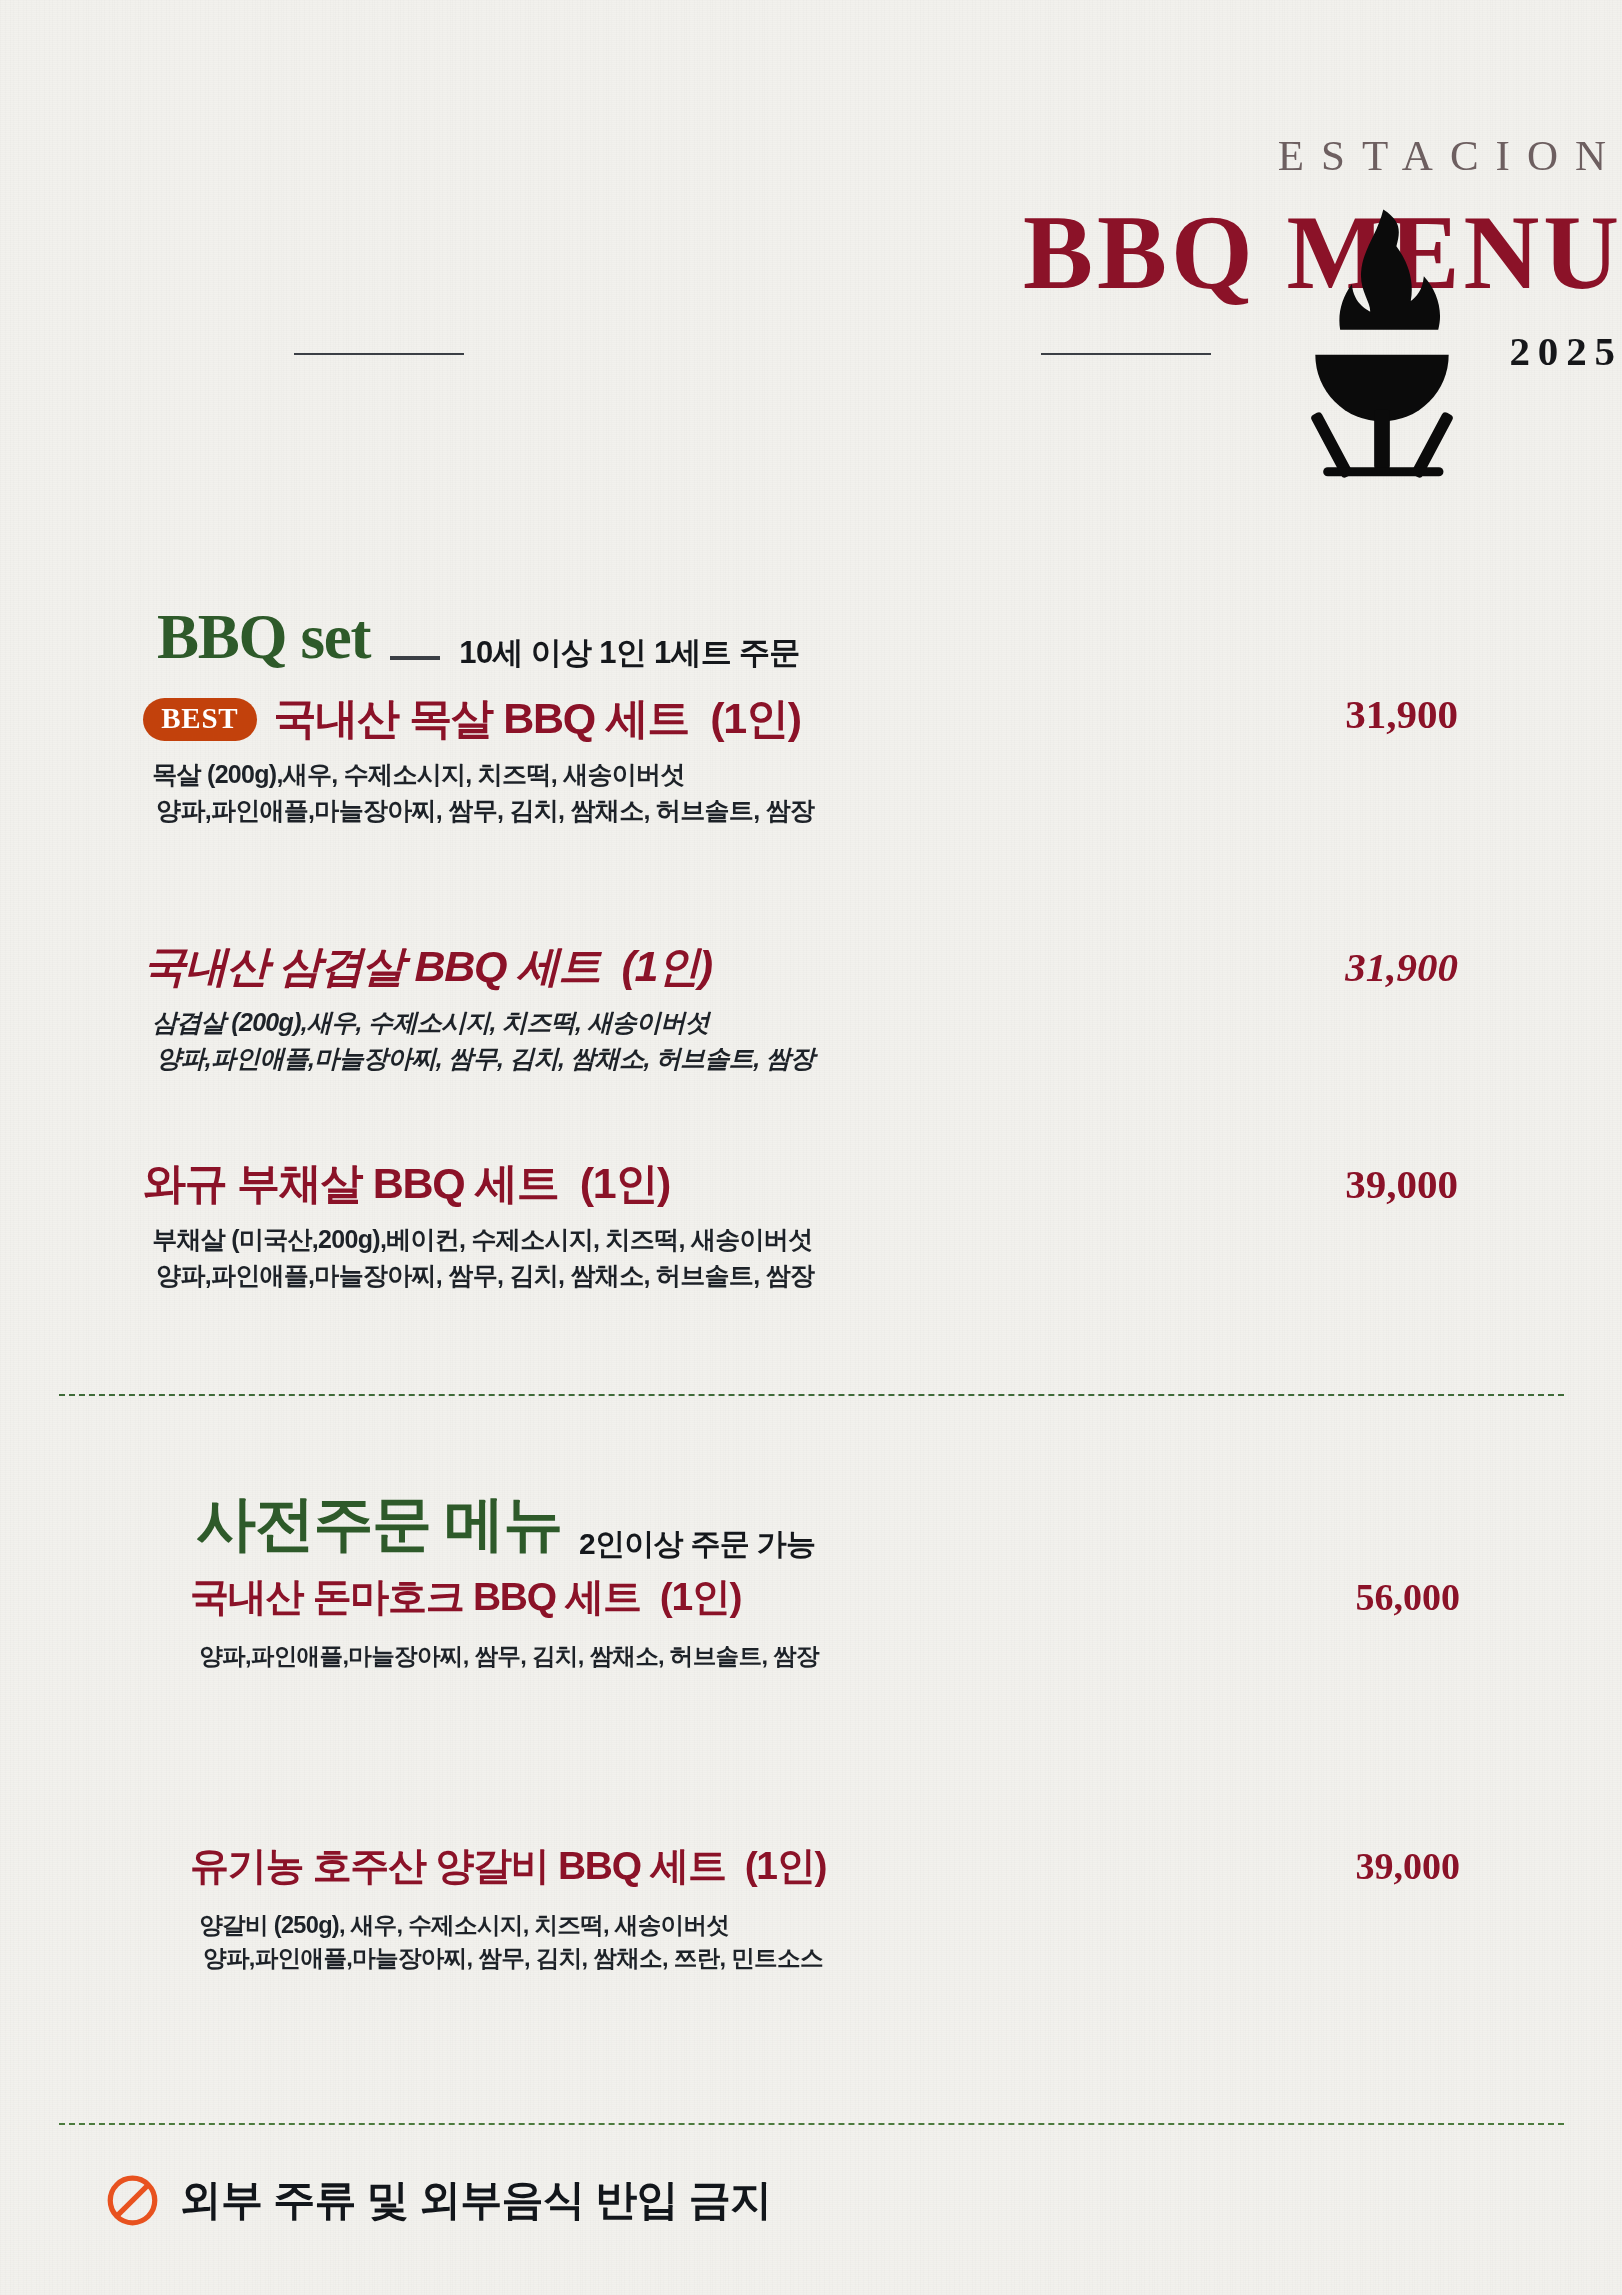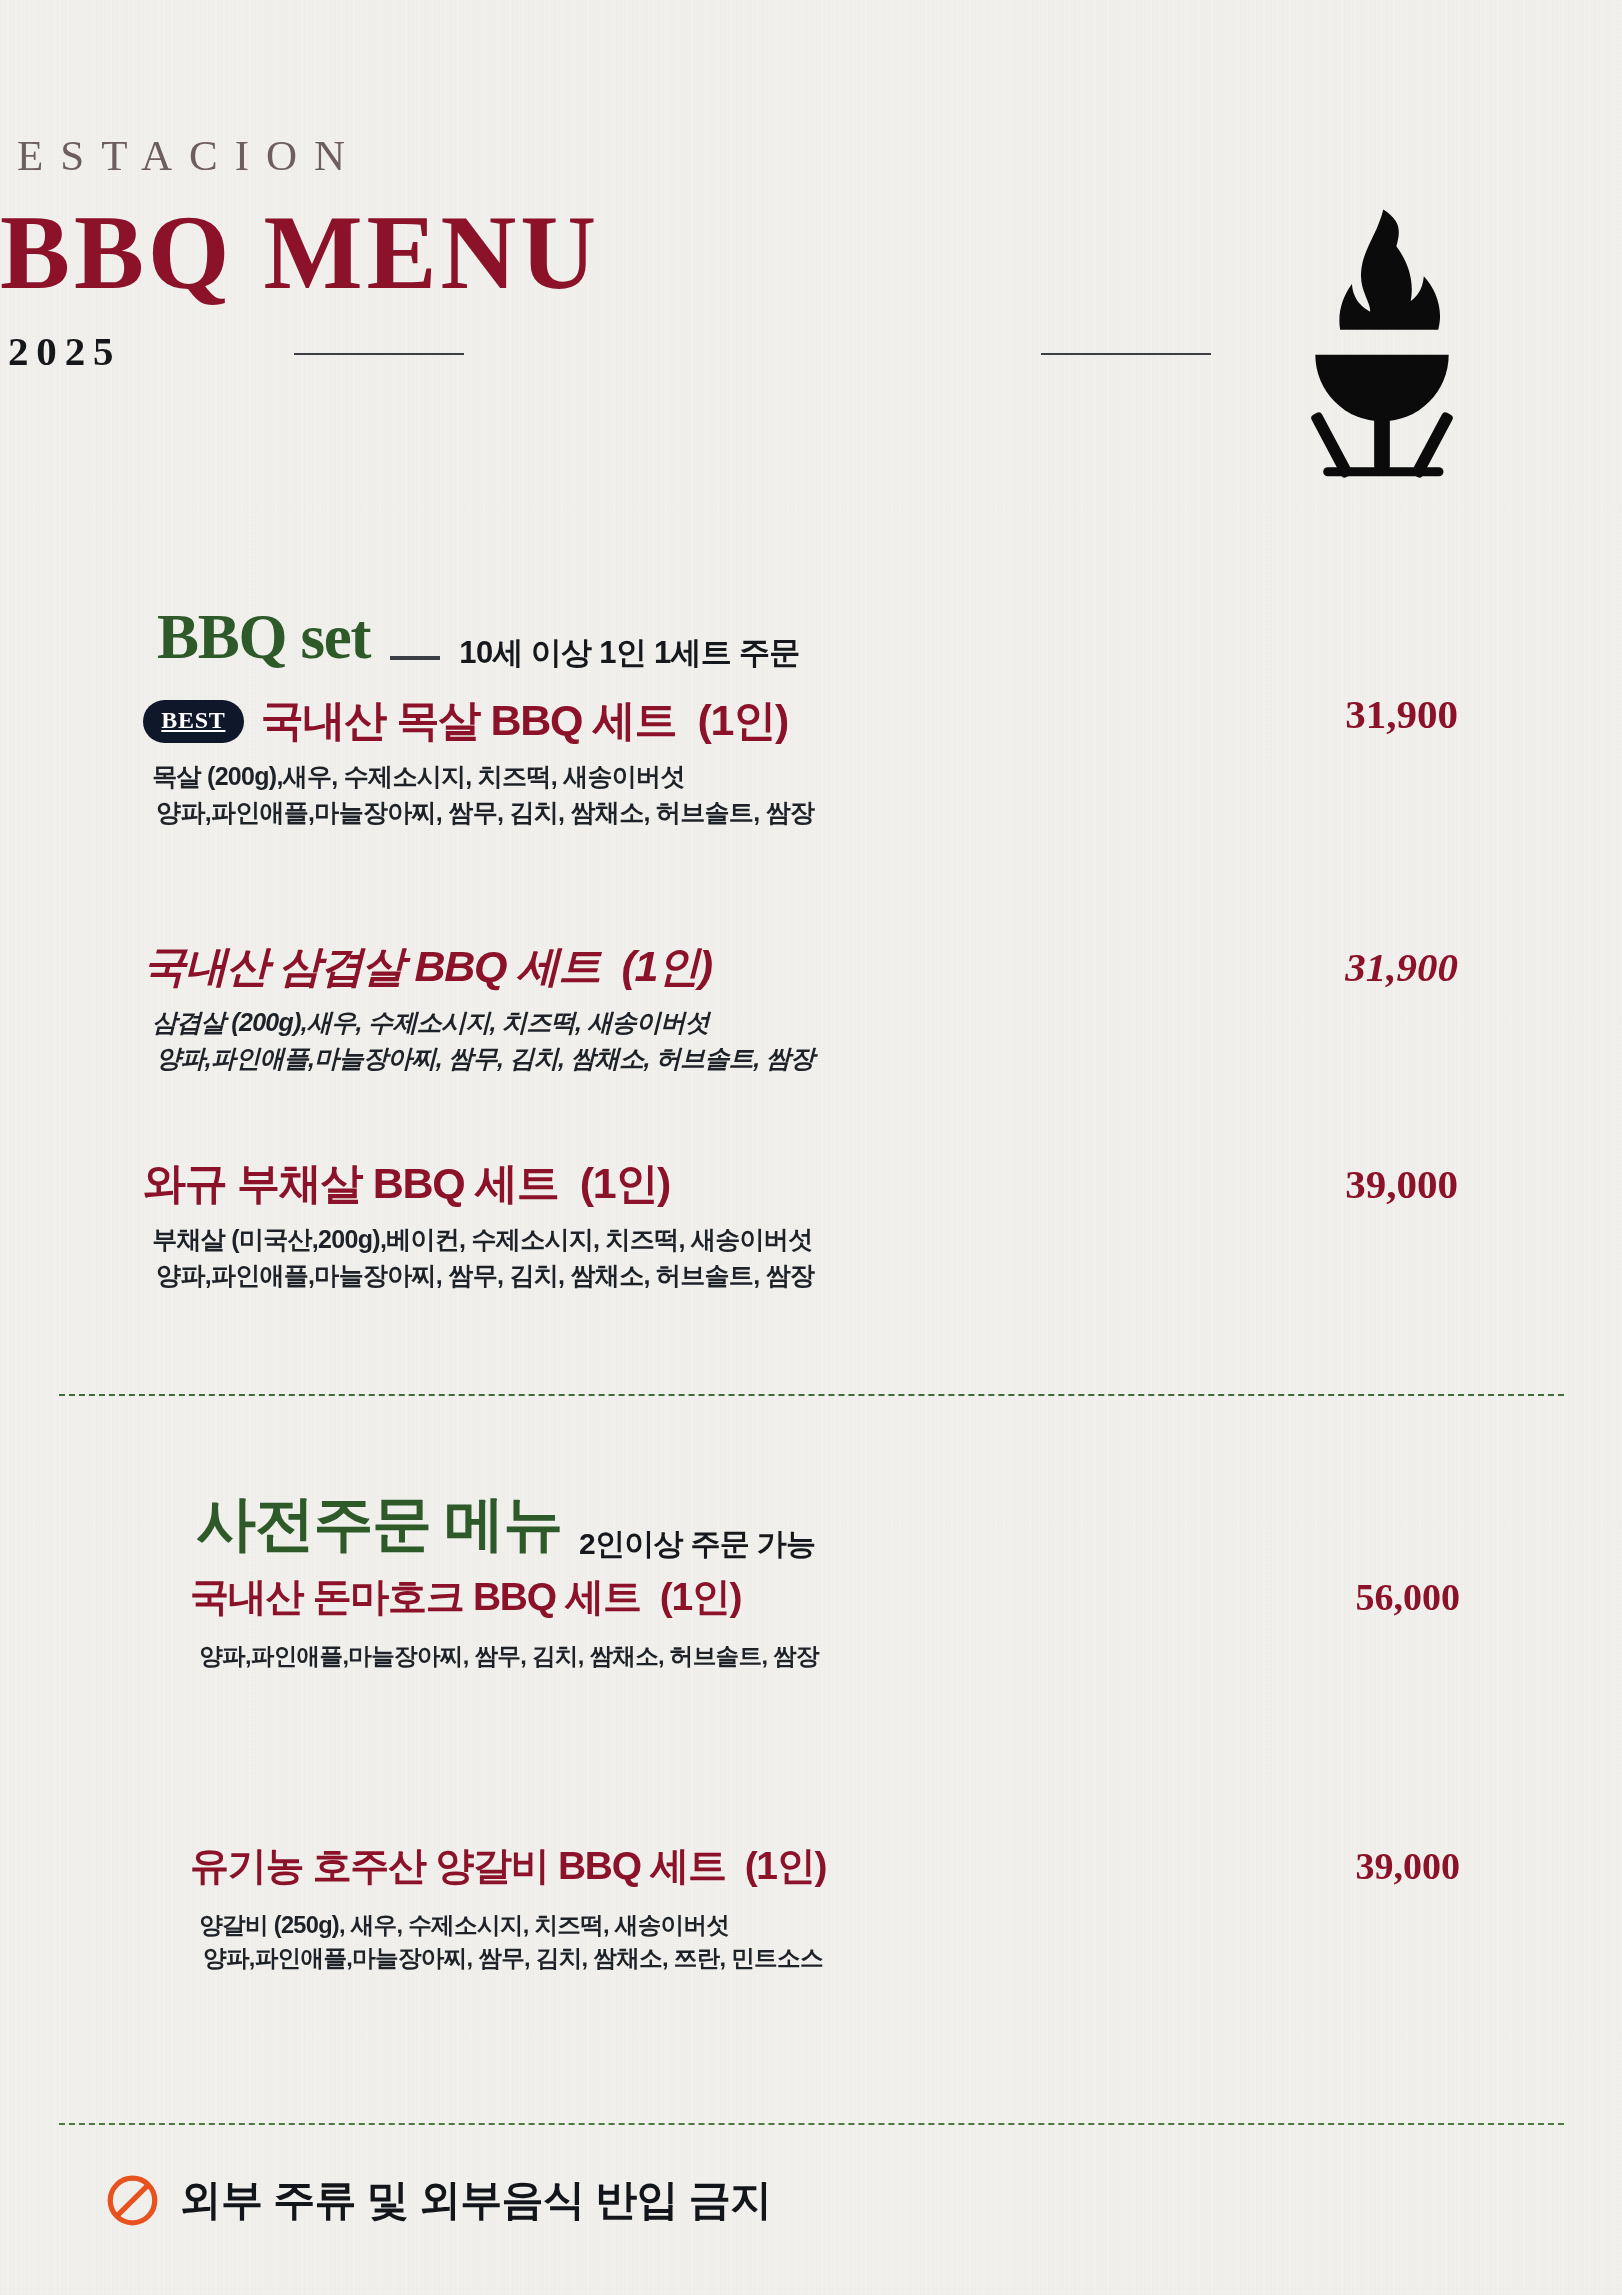--- a/index.html
+++ b/index.html
@@ -29,21 +29,21 @@
     height: 2295px;
     box-sizing: border-box;
   }
 
   
   .header {
     position: absolute;
     top: 131px;
     left: 0;
     width: 1623px;
-    text-align: left;
+    text-align: right;
   }
   .brand {
     font-family: "Liberation Serif", serif;
     font-size: 43px;
     letter-spacing: 17px;
     color: #6d5f60;
     text-indent: 17px;
     font-weight: 400;
   }
   .title {
@@ -134,30 +134,29 @@
   }
   .item-left {
     display: flex;
     align-items: center;
     gap: 17px;
   }
   .badge {
     display: inline-flex;
     align-items: center;
     justify-content: center;
-    background: #0f172a;
+    background: #c2410c;
     color: #ffffff;
     border-radius: 29px;
     font-family: "Liberation Serif", serif;
     font-weight: bold;
-    font-size: 24px;
+    font-size: 29px;
     letter-spacing: 0.7px;
     padding: 7.9px 18.3px 9.2px 18.3px;
     height: 26px;
-    text-decoration: underline;
   }
   .item-name {
     font-size: 43px;
     font-weight: bold;
     color: #8b1228;
     letter-spacing: -1.3px;
     white-space: pre;
   }
   .price {
     font-family: "Liberation Serif", serif;

